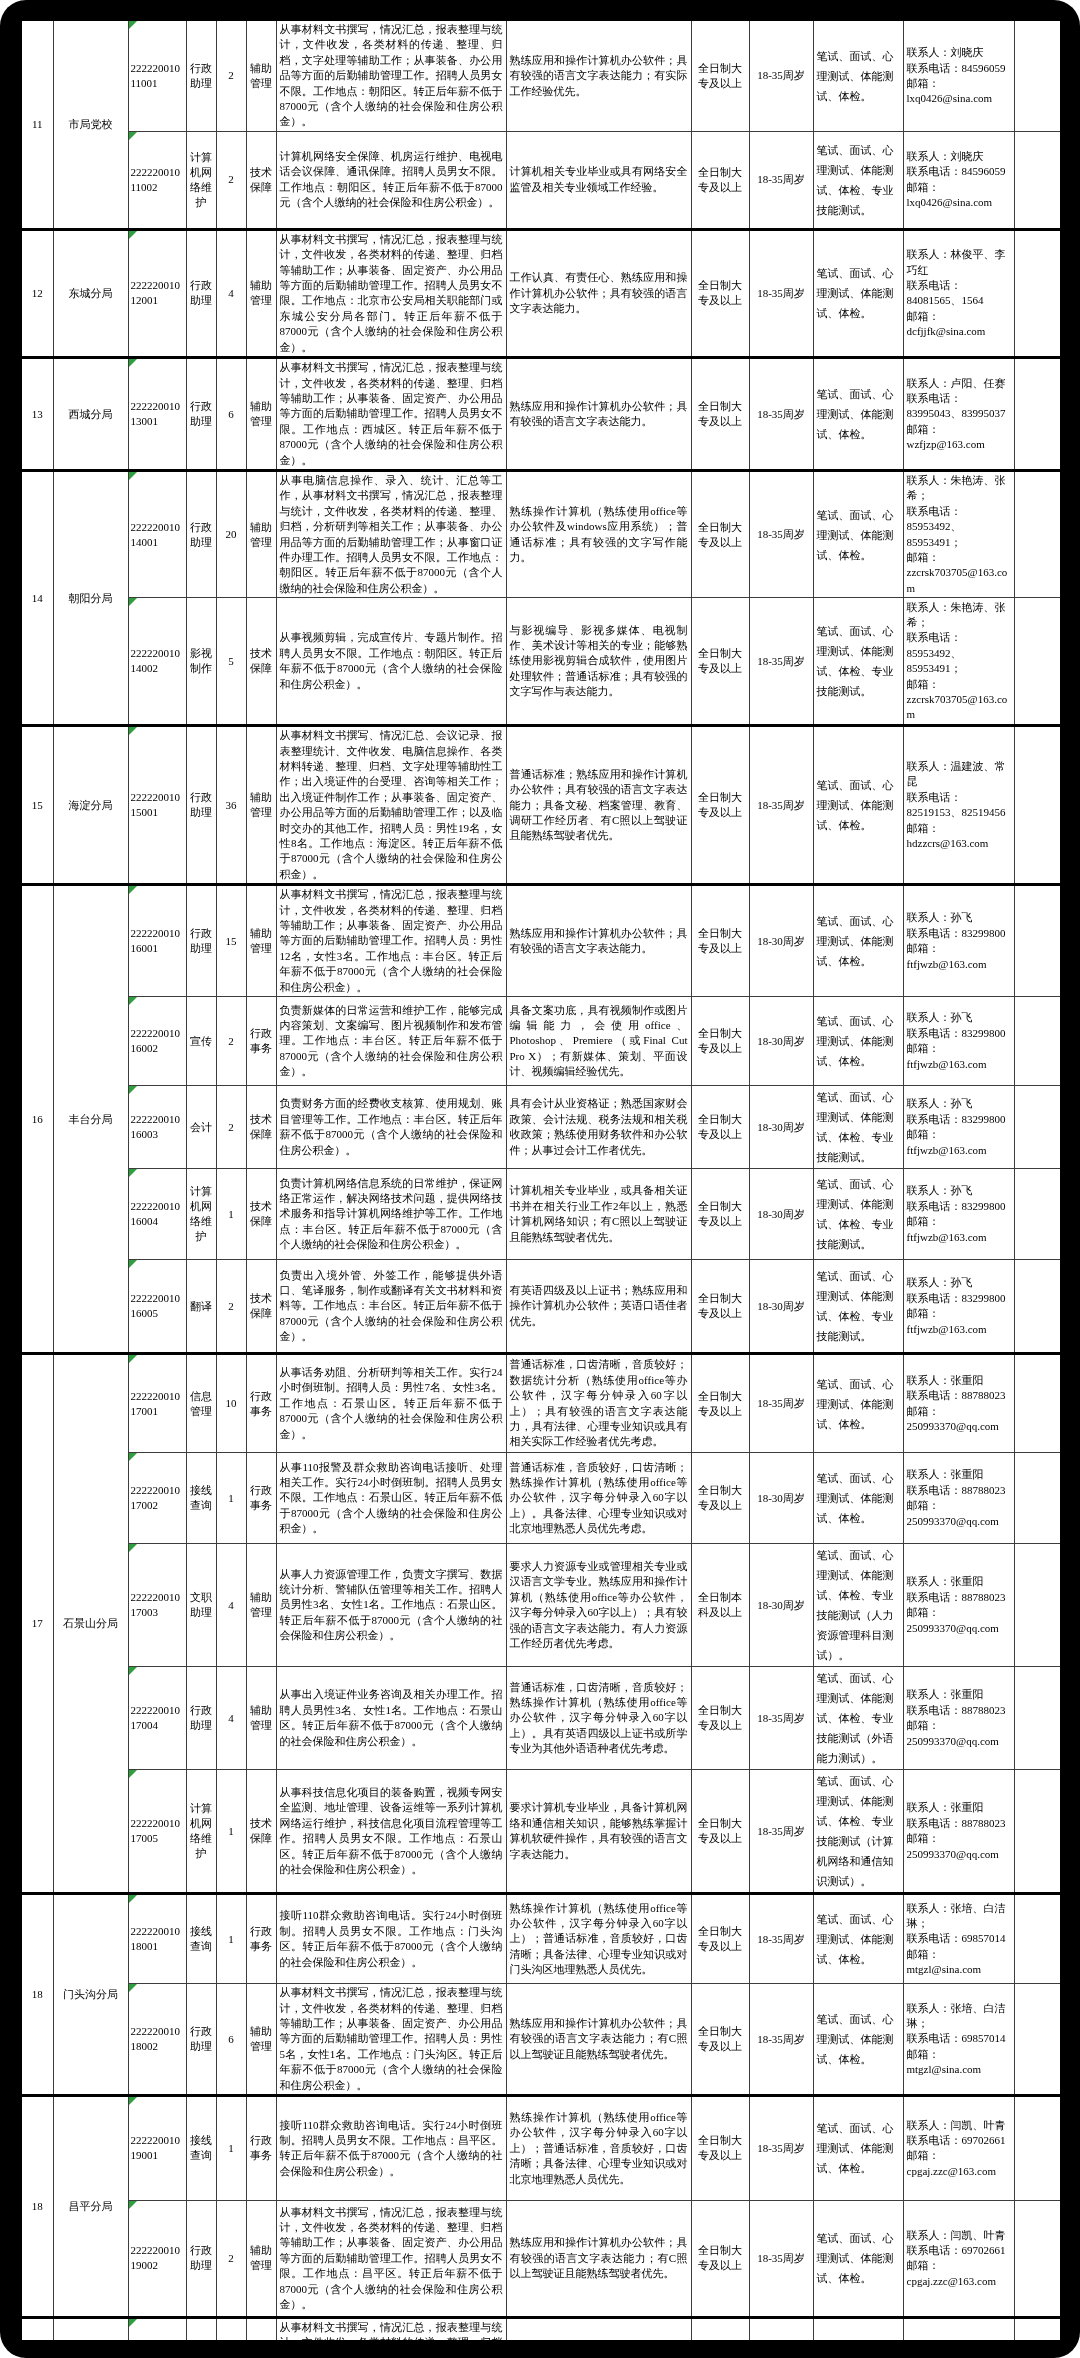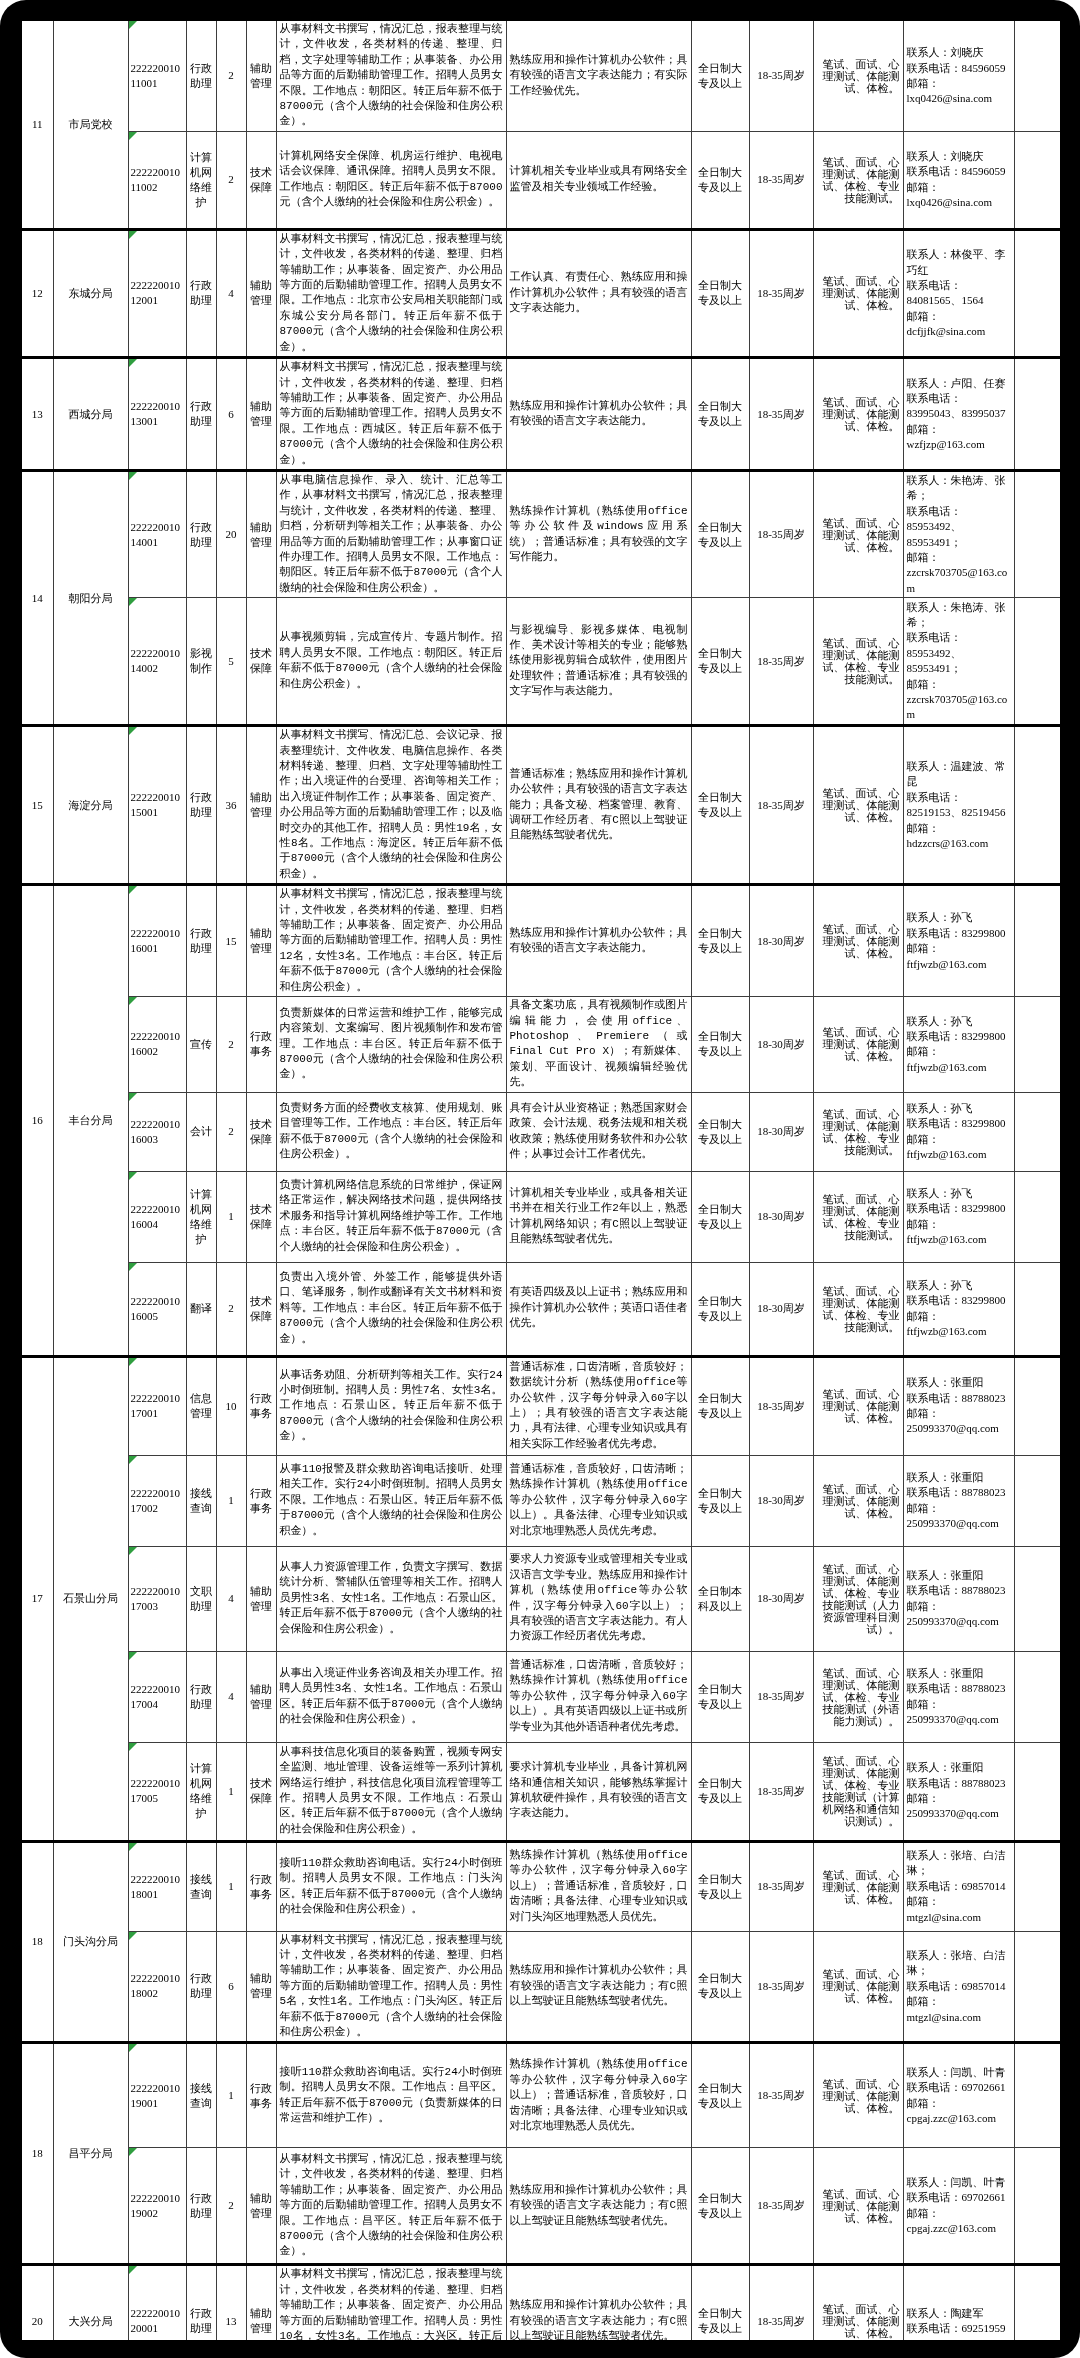--- a/index.html
+++ b/index.html
@@ -6,22 +6,22 @@
   body{width:1080px;height:2358px;position:relative;font-family:"Liberation Serif","DejaVu Serif",serif;}
   .frame{position:absolute;inset:0;background:#000000;border-radius:26px;}
   .sheet{position:absolute;left:20px;top:18px;width:1040px;height:2322px;background:#ffffff;overflow:hidden;}
   table{border-collapse:collapse;table-layout:fixed;width:1040px;font-size:11px;color:#000;border:2px solid #000;}
   td{border:1px solid #3d3d3d;overflow:hidden;vertical-align:middle;padding:1px 3px;background:#fff;}
   tr.unit-start td{border-top:3px solid #000;}
   .c-idx,.c-unit,.c-title,.c-count,.c-type,.c-edu,.c-age{text-align:center;line-height:15px;}
   .c-code{position:relative;text-align:center;padding:0 2px;}
   .codewrap{white-space:pre-line;text-align:left;line-height:15px;}
   .flag{position:absolute;top:0;left:0;width:0;height:0;border-top:8px solid #2f9e3f;border-right:8px solid transparent;}
-  .c-duty .txt,.c-req .txt{text-align:justify;line-height:15.4px;word-wrap:break-word;font-family:Liberation Mono, monospace;}
-  .c-exam .txt{text-align:right;line-height:12px;}
+  .c-duty .txt,.c-req .txt{text-align:justify;line-height:15.4px;word-wrap:break-word;}
+  .c-exam .txt{text-align:left;line-height:20px;}
   .c-contact .txt{white-space:pre-line;text-align:left;line-height:15.4px;word-wrap:break-word;}
   .c-blank{background:#fff;}
 </style>
 </head>
 <body>
 
 <div class="frame"></div>
 <div class="sheet">
   <table>
     <colgroup>
@@ -574,21 +574,21 @@
           <td class="c-unit" rowspan="2">昌平分局</td>
           <td class="c-code">
             <span class="flag"></span>
             <div class="codewrap">222220010
 19001</div>
           </td>
           <td class="c-title">接线查询</td>
           <td class="c-count">1</td>
           <td class="c-type">行政事务</td>
           <td class="c-duty">
-            <div class="txt">接听110群众救助咨询电话。实行24小时倒班制。招聘人员男女不限。工作地点：昌平区。转正后年薪不低于87000元（负责新媒体的日常运营和维护工作）。</div>
+            <div class="txt">接听110群众救助咨询电话。实行24小时倒班制。招聘人员男女不限。工作地点：昌平区。转正后年薪不低于87000元（含个人缴纳的社会保险和住房公积金）。</div>
           </td>
           <td class="c-req">
             <div class="txt">熟练操作计算机（熟练使用office等办公软件，汉字每分钟录入60字以上）；普通话标准，音质较好，口齿清晰；具备法律、心理专业知识或对北京地理熟悉人员优先。</div>
           </td>
           <td class="c-edu">全日制大专及以上</td>
           <td class="c-age">18-35周岁</td>
           <td class="c-exam">
             <div class="txt">笔试、面试、心理测试、体能测试、体检。</div>
           </td>
           <td class="c-contact">

